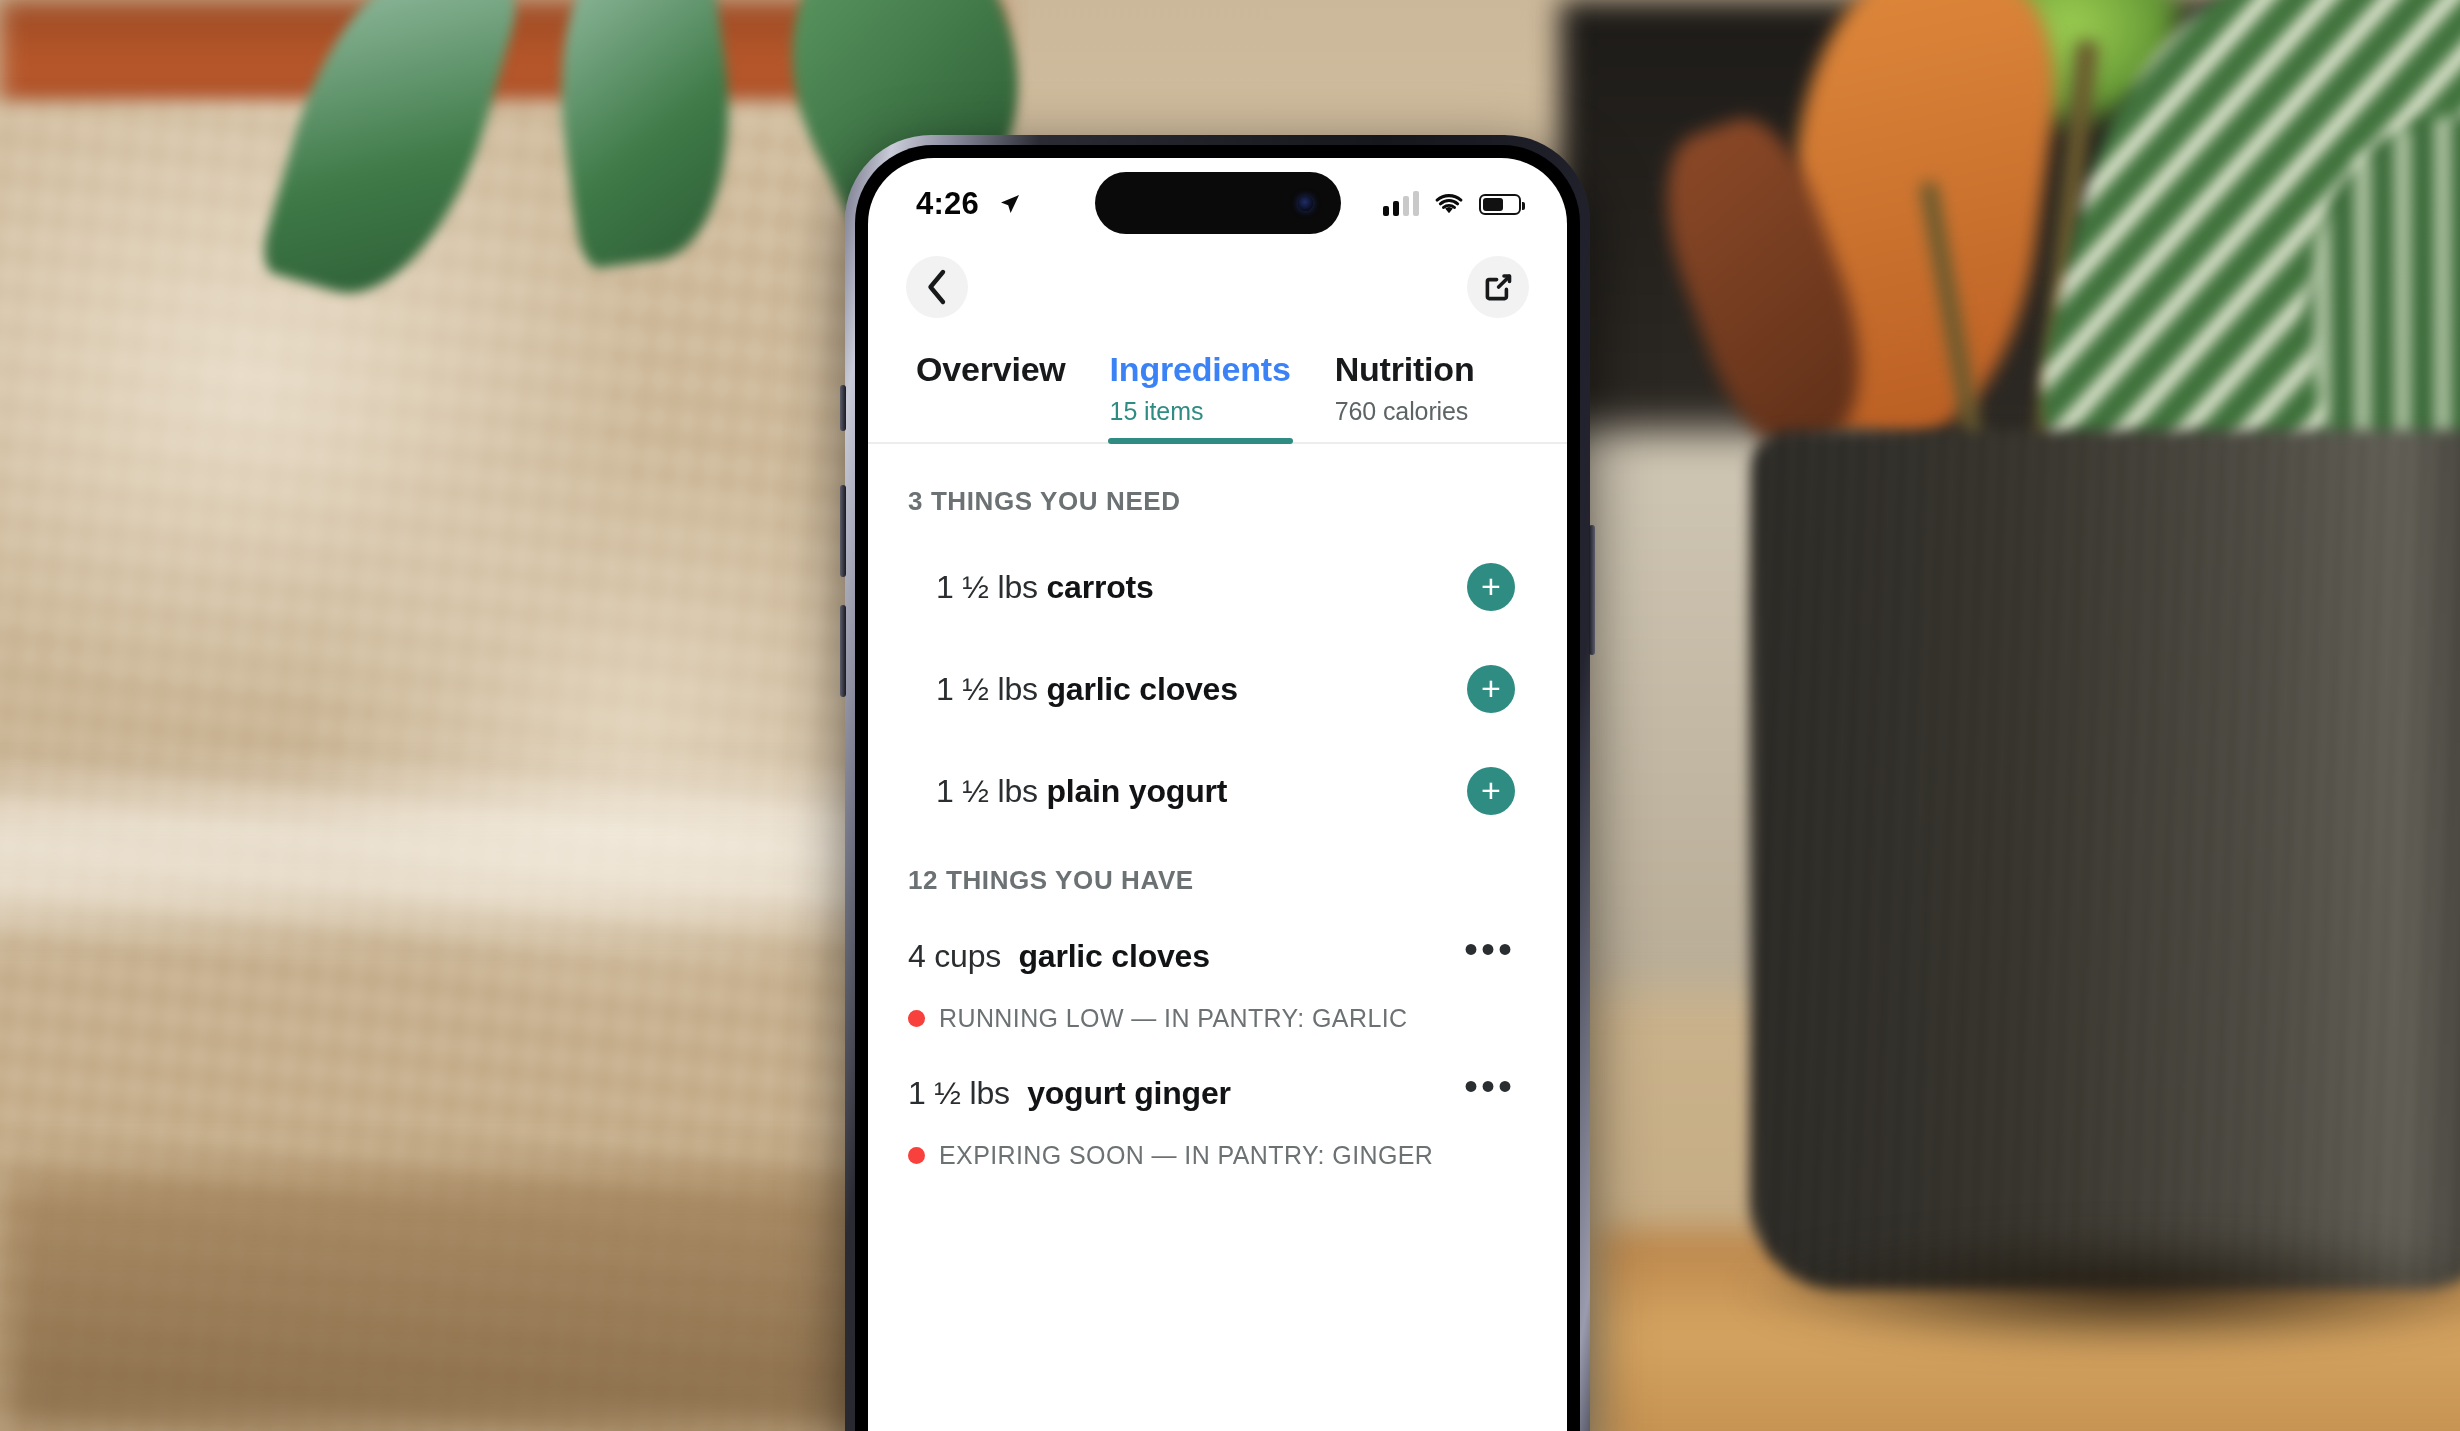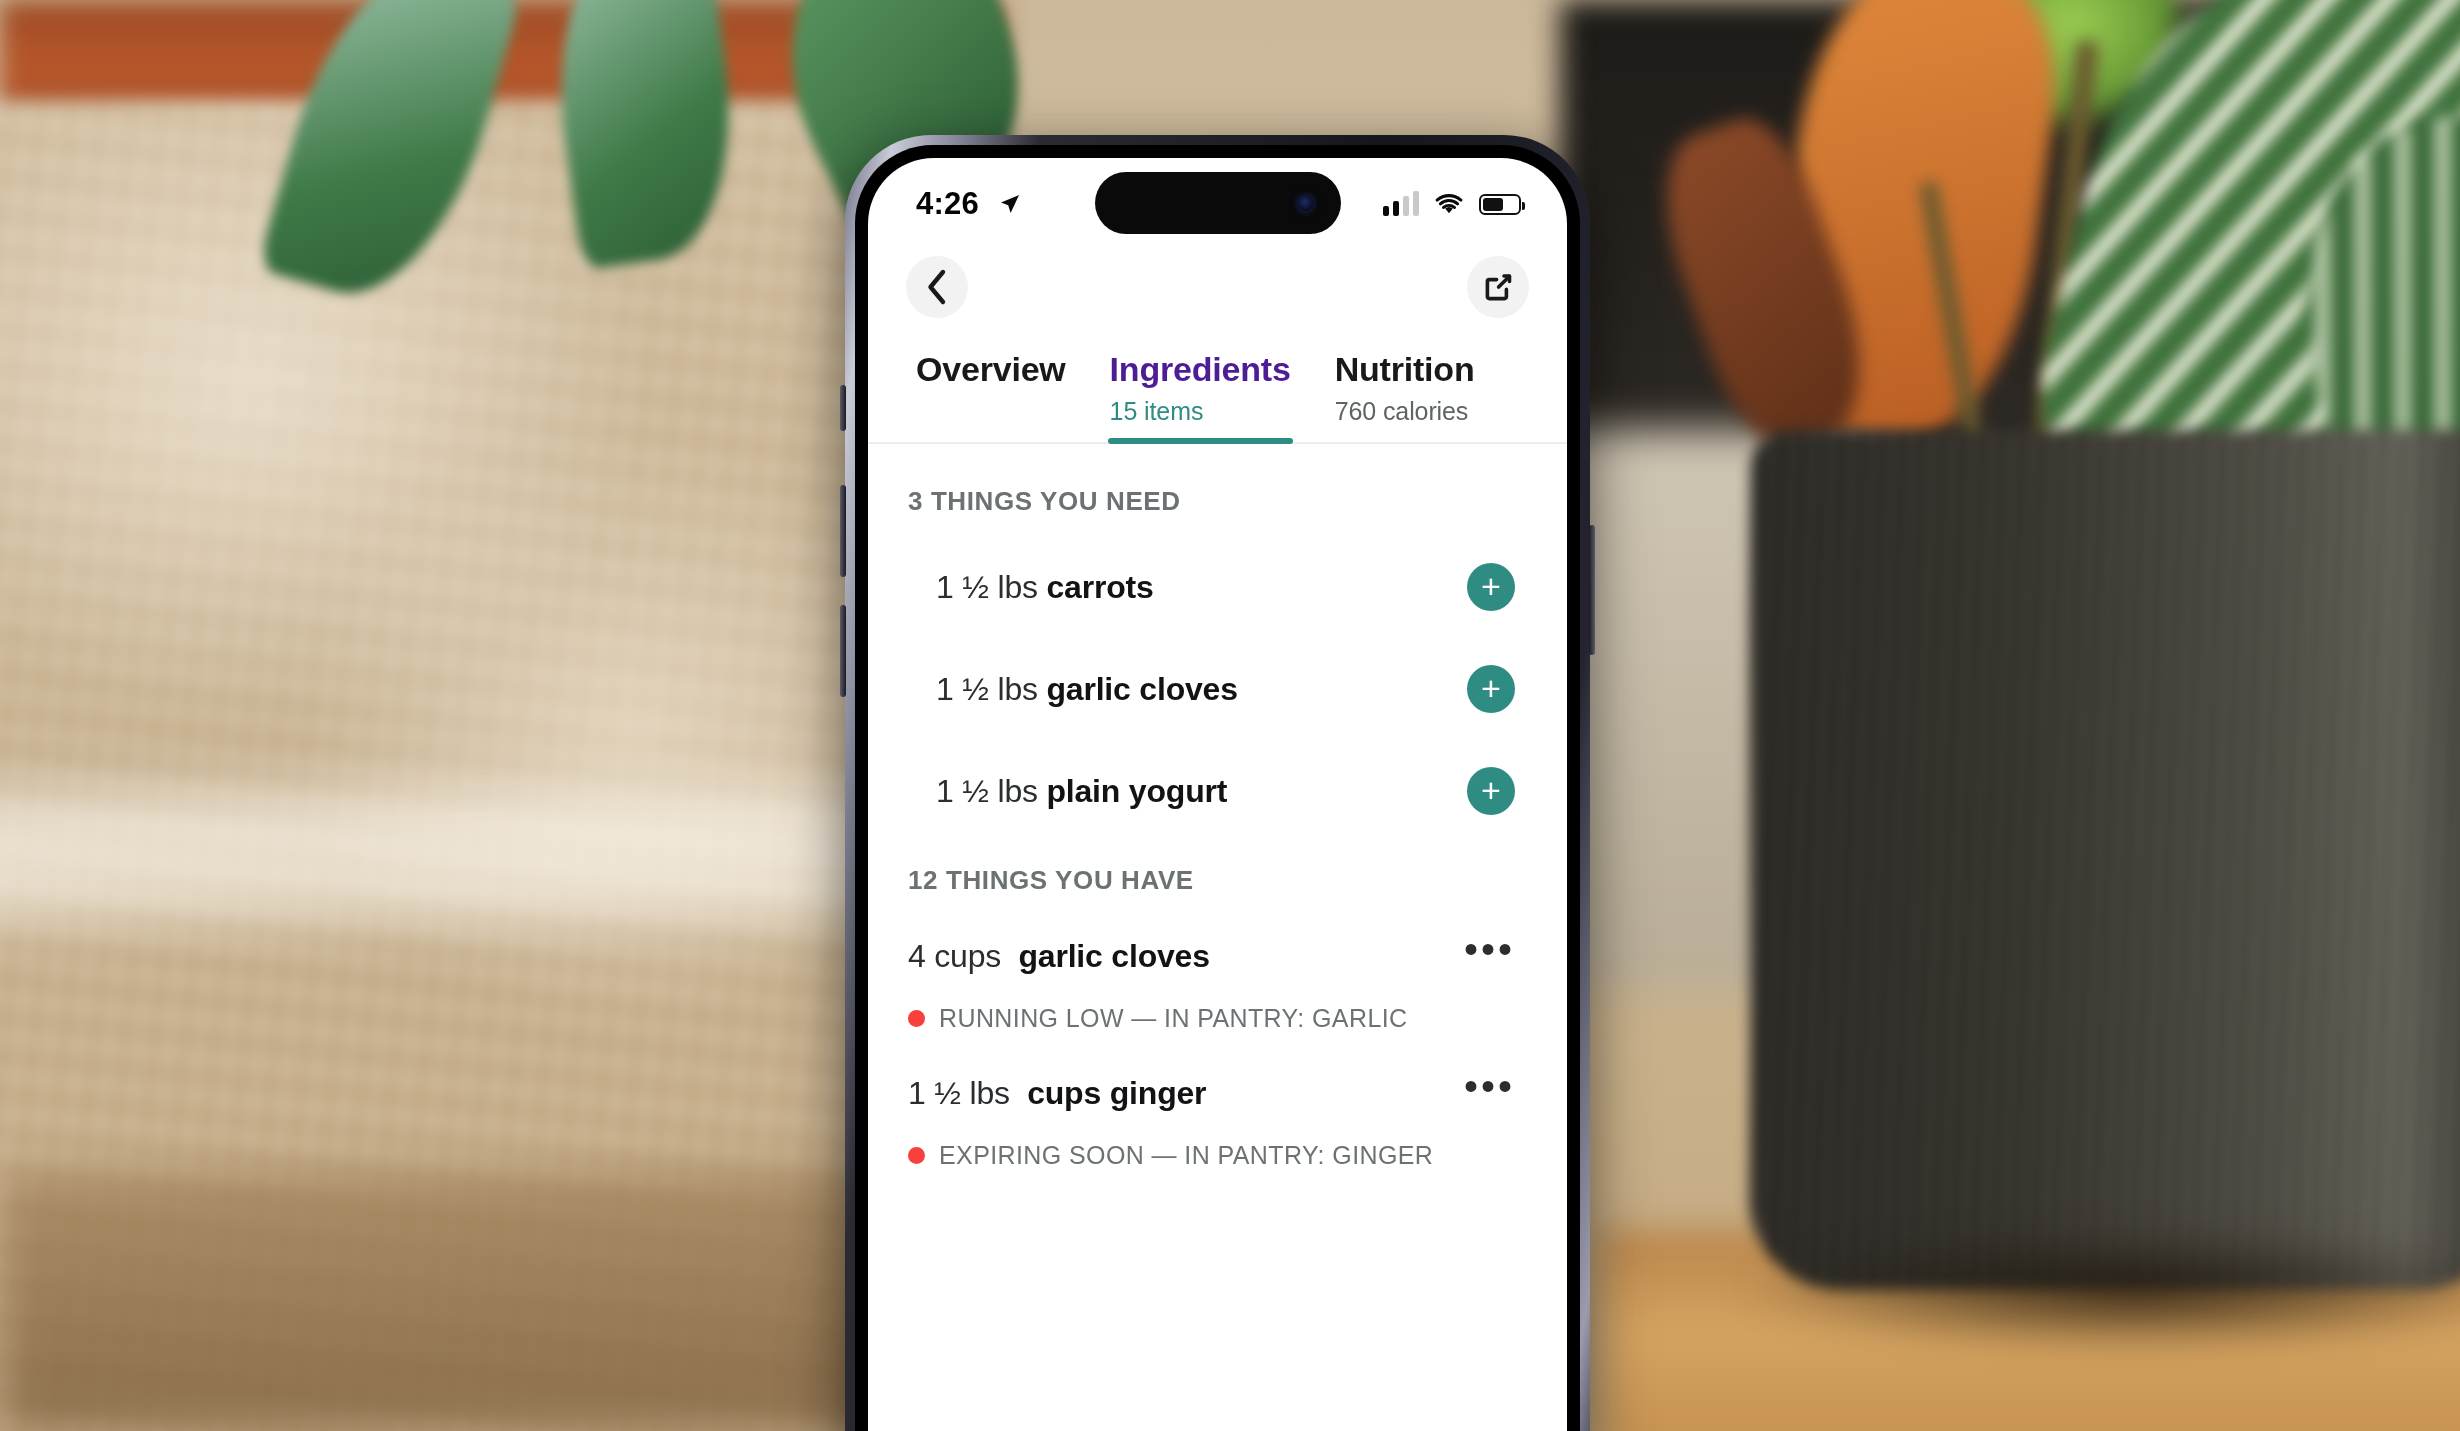--- a/index.html
+++ b/index.html
@@ -211,21 +211,21 @@
   
   .tabs {
     display:flex; align-items:flex-start; gap:0;
     padding:18px 0 0 26px;
     border-bottom:2px solid #eceded;
     position:relative;
   }
   .tab { padding:0 22px 16px 22px; position:relative; white-space:nowrap; }
   .tab-label { font-size:34px; font-weight:700; color:#17191a; letter-spacing:-.2px; }
   .tab-sub   { font-size:25px; color:#5d6466; margin-top:8px; letter-spacing:-.1px;}
-  .tab.active .tab-label { color:#4c1d95; }
+  .tab.active .tab-label { color:#3b82f6; }
   .tab.active .tab-sub   { color:#2f8c83; }
   .tab.active::after {
     content:""; position:absolute; left:20px; right:20px; bottom:-2px;
     height:6px; background:#2f8c83; border-radius:3px;
   }
 
   
   .actionrow {
     display:flex; align-items:center; justify-content:space-between;
     padding:26px 30px 26px 40px;
@@ -415,21 +415,21 @@
         <div class="dots">•••</div>
       </div>
       <div class="status-line">
         <span class="status-dot"></span>
         <span class="status-text">RUNNING LOW — IN PANTRY: GARLIC</span>
       </div>
 
       <div class="row have">
         <div class="row-text">
           <span class="qty">1 ½ lbs</span>
-          &nbsp;<span class="name">cups ginger</span>
+          &nbsp;<span class="name">yogurt ginger</span>
         </div>
         <div class="dots">•••</div>
       </div>
       <div class="status-line">
         <span class="status-dot"></span>
         <span class="status-text">EXPIRING SOON  — IN PANTRY: GINGER</span>
       </div>
 
     </div>
   </div>

